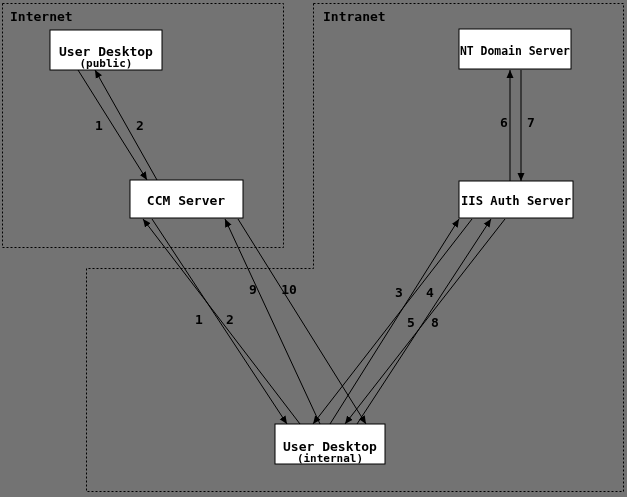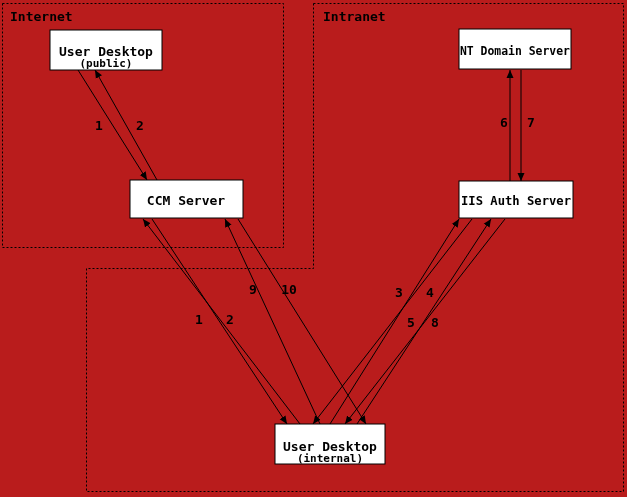--- a/index.html
+++ b/index.html
@@ -1,16 +1,16 @@
 <!DOCTYPE html>
 <html><head>
 <meta charset="utf-8">
 <style>
   html,body{margin:0;padding:0;background:#fff;}
-  #stage{position:relative;width:627px;height:497px;background:#b91c1c;overflow:hidden;text-align:right;}
+  #stage{position:relative;width:627px;height:497px;background:#737373;overflow:hidden;text-align:right;}
   svg{display:block;}
   .zone{fill:none;stroke:#000;stroke-width:1;stroke-dasharray:2 2;}
   .node{fill:#fff;stroke:#000;stroke-width:1;}
   .flow{stroke:#000;stroke-width:1;fill:none;}
   text{font-family:"DejaVu Sans Mono","Liberation Mono",monospace;font-weight:bold;fill:#000;}
   .zone-label{font-size:13px;}
   .node-title{font-size:13px;text-anchor:middle;}
   .node-subtitle{font-size:11px;text-anchor:middle;}
   .flow-label{font-size:13px;text-anchor:middle;}
 </style>

